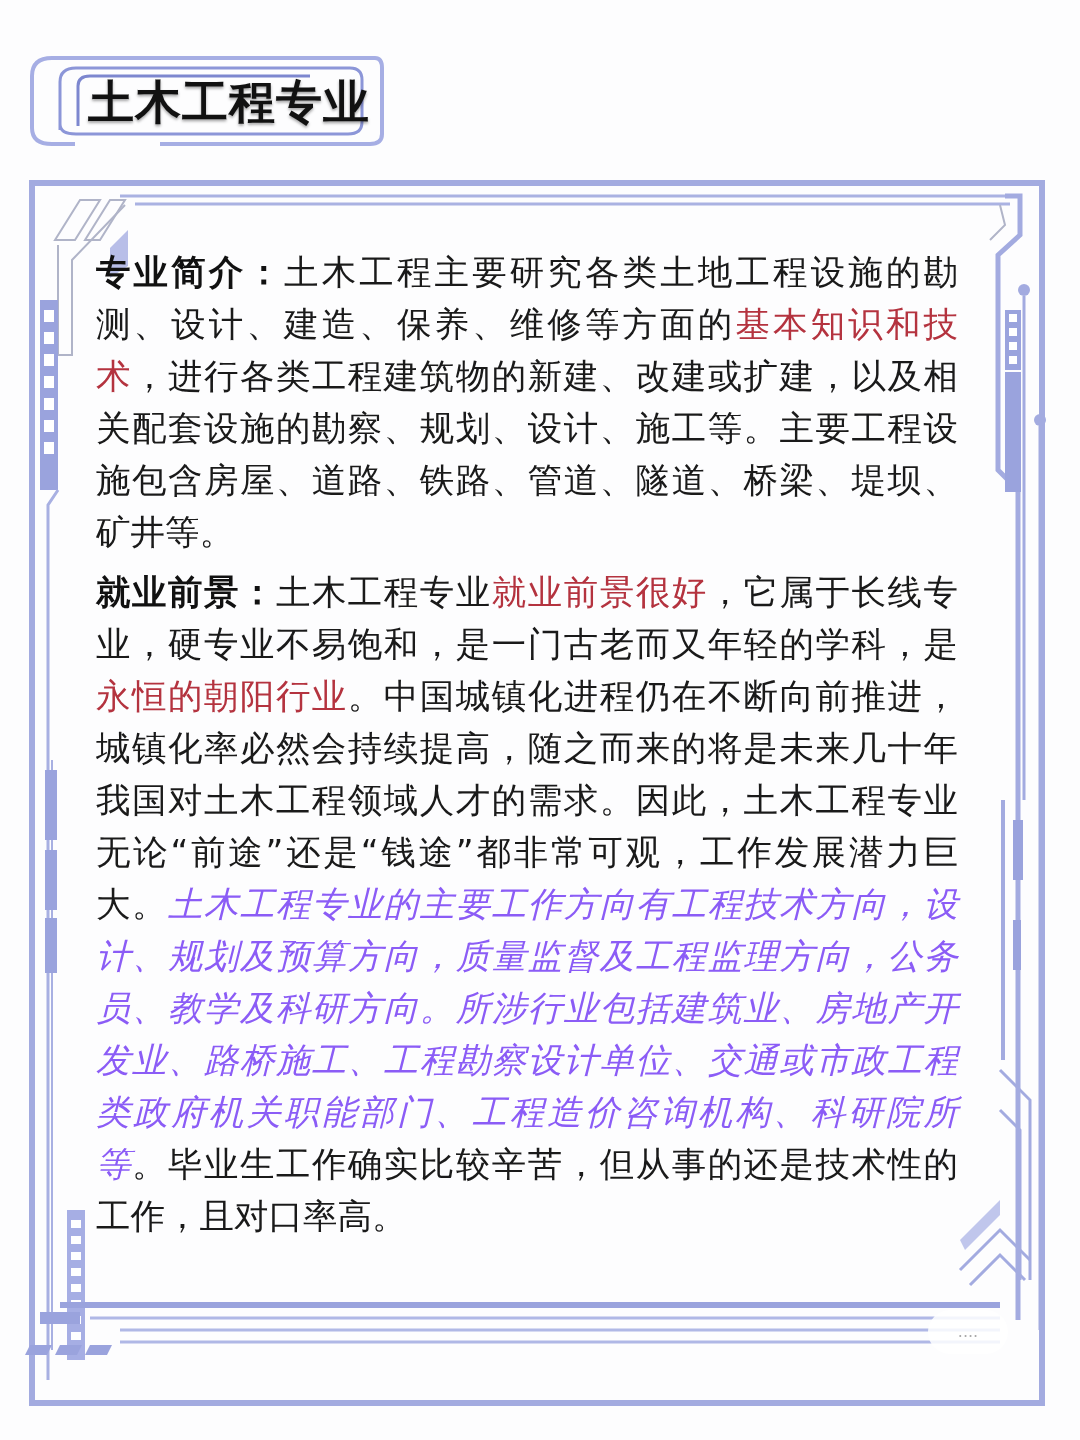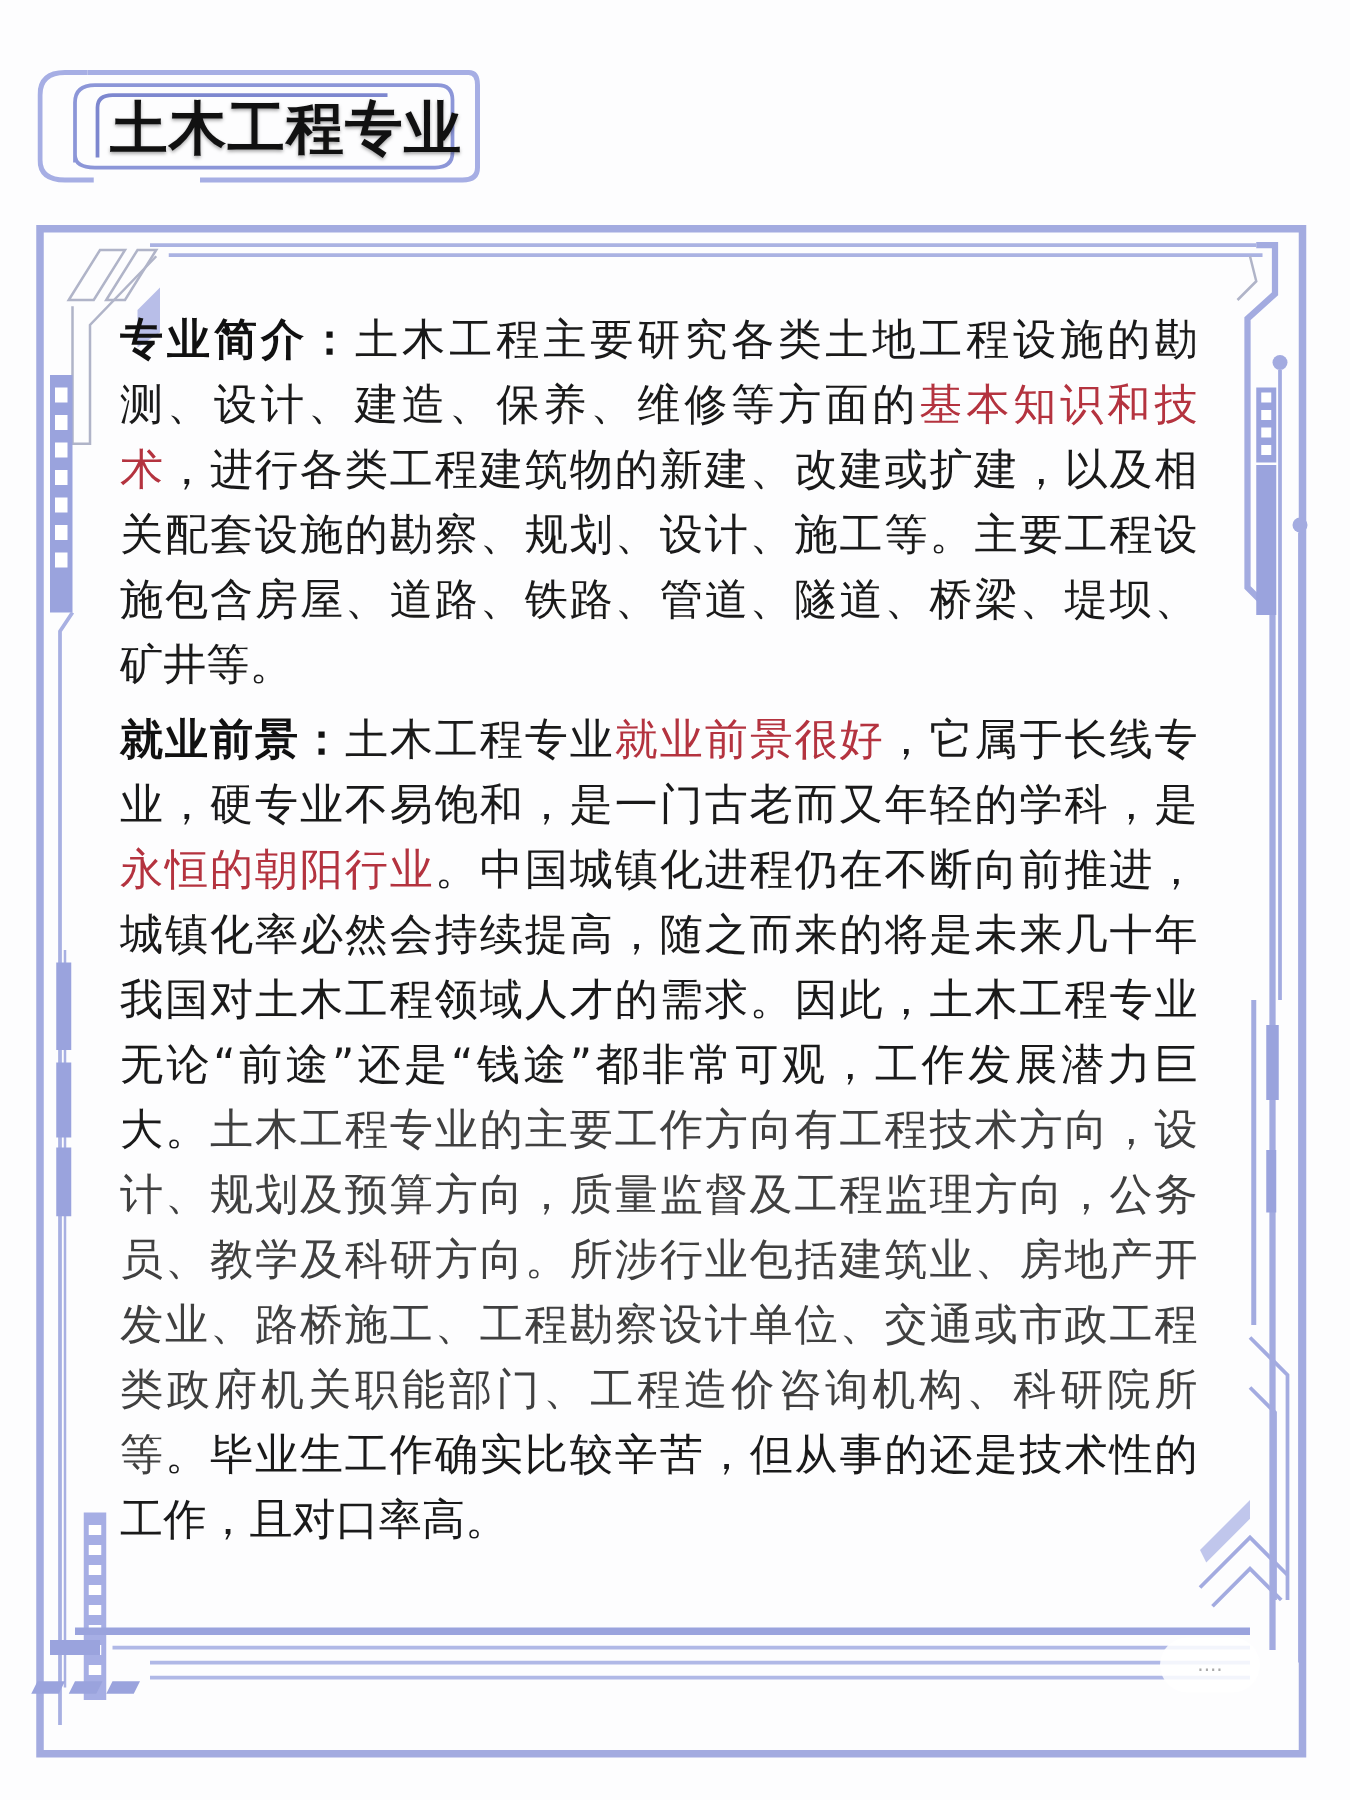--- a/index.html
+++ b/index.html
@@ -18,21 +18,21 @@
   }
   
   .main-frame { position: absolute; left: 0; top: 0; width: 1080px; height: 1440px; pointer-events: none; }
   .content {
     position: absolute; left: 96px; top: 246px; width: 862px;
     font-size: 34.5px; line-height: 52px; text-align: justify;
   }
   .para { margin: 0 0 8px 0; }
   .label { font-weight: bold; color: #111; }
   .hl-red { color: #b4333f; }
-  .hl-blue { color: #404040; }
+  .hl-blue { color: #8b5cf6; font-style: italic; }
   .watermark {
     position: absolute; right: 22px; top: 1467px; font-size: 27px; color: #7f1d1d;
     background: rgba(255,255,255,0.7); padding: 4px 8px; letter-spacing: 0px;
   }
   .corner-badge {
     position: absolute; left: 928px; top: 1310px; width: 80px; height: 44px;
     border-radius: 22px; background: rgba(255,255,255,0.85);
     font-size: 16px; color: #aaa; text-align: center; line-height: 44px;
   }
 </style>

